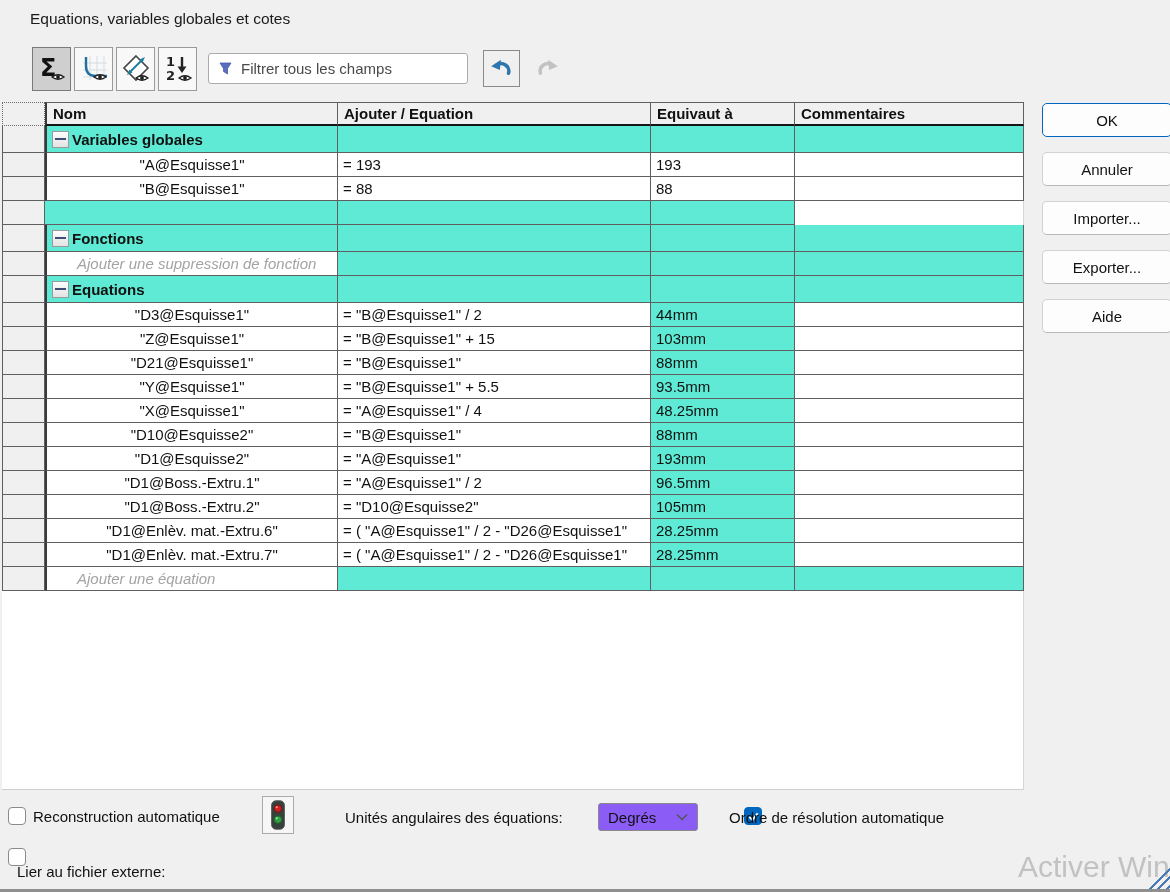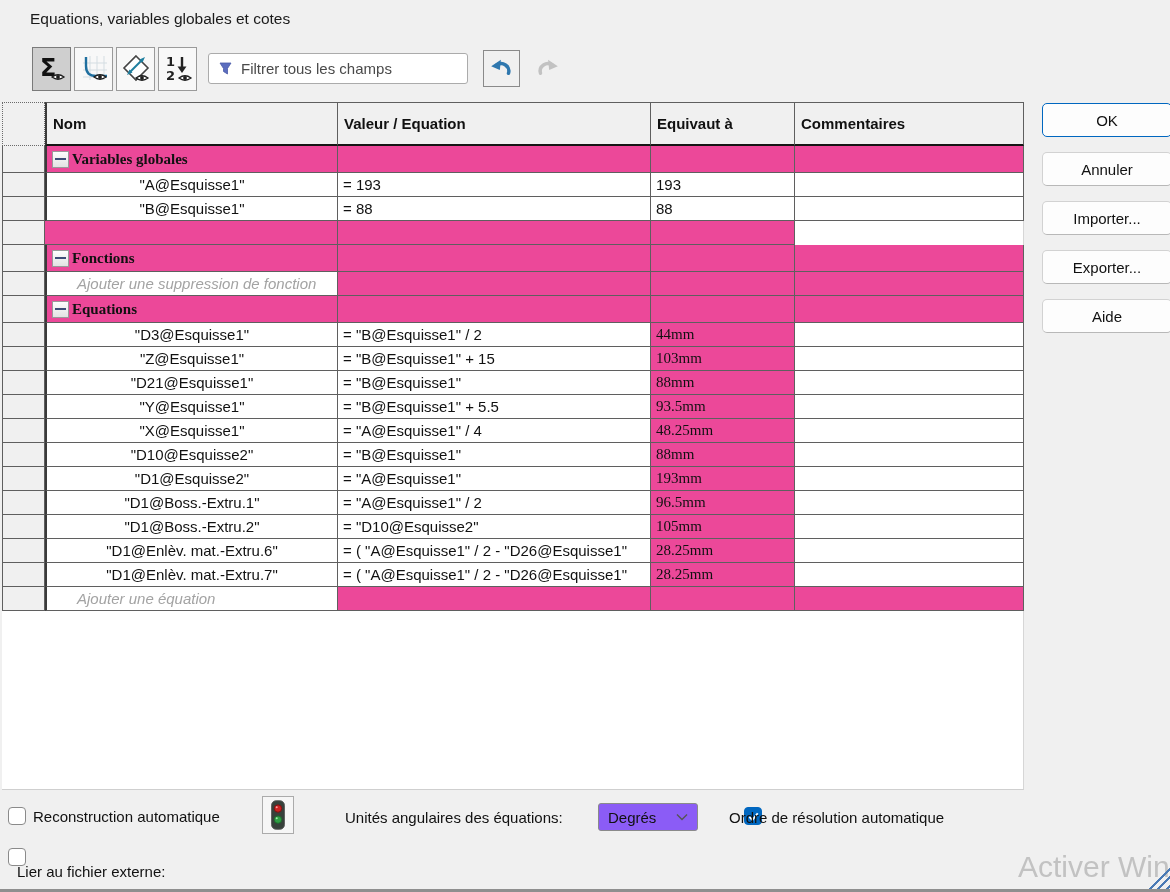--- a/index.html
+++ b/index.html
@@ -40,40 +40,40 @@
     position:absolute; left:528px; top:50px; width:37px; height:37px;
     border:none; background:transparent;
     display:flex; align-items:center; justify-content:center;
   }
   
   .grid-canvas {
     position:absolute; left:2px; top:102px; width:1022px; height:688px;
     background:#fff; border-bottom:1px solid #cfcfcf; border-right:1px solid #d6d6d6;
   }
   .trow { display:grid; grid-template-columns:43px 293px 313px 144px 229px; }
-  .trow.header  { height:44px; }
+  .trow.header  { height:24px; }
   .trow.group   { height:27px; }
   .trow.data, .trow.placeholder { height:24px; }
   .cell {
     border-right:1px solid #5f5f5f; border-bottom:1px solid #5f5f5f;
     display:flex; align-items:center; overflow:hidden; white-space:nowrap;
     font-size:15px; color:#111; background:#fff;
   }
   .cell.gutter { background:#f0f0f0; border-left:1px solid #5f5f5f; }
   .trow.header .cell {
     background:#f0f0f0; font-weight:bold;
     border-top:1px solid #5f5f5f; border-bottom:2px solid #151515;
     padding-left:6px;
   }
   .trow.header .cell.gutter {
     border:1px dotted #6a6a6a; background:#f0f0f0;
   }
   .cell.nom  { border-left:2px solid #3a3a3a; }
   .trow.header .cell.nom { border-left:2px solid #3a3a3a; }
-  .shaded { background:#ec4899;font-family:Liberation Serif, serif; }
+  .shaded { background:#5eead4; }
   .name-cell { justify-content:center; }
   .value-cell, .equals-cell, .comment-cell { padding-left:5px; }
   .placeholder-cell {
     font-style:italic; color:#a3a3a3; padding-left:30px; background:#fff;
   }
   .group-cell { padding-left:5px; gap:3px; font-weight:bold; }
   .collapse-box {
     width:17px; height:17px; flex:0 0 17px;
     border:1px solid #9a9a9a; background:linear-gradient(#fdfdfd,#e3e3e3);
     display:inline-flex; align-items:center; justify-content:center;
@@ -200,21 +200,21 @@
     <path d="M6 16 A7 7 0 0 1 17 8.5" fill="none" stroke="#c2c2c2" stroke-width="3.2" stroke-linecap="round"></path>
     <polygon points="22,9.5 13,3.5 14,13" fill="#c2c2c2"></polygon>
   </svg>
 </button>
 
 <div class="grid-canvas">
   <div>
       <div class="trow header">
         <div class="cell gutter"></div>
         <div class="cell nom">Nom</div>
-        <div class="cell val">Valeur / Equation</div>
+        <div class="cell val">Ajouter / Equation</div>
         <div class="cell eq">Equivaut à</div>
         <div class="cell com">Commentaires</div>
       </div>
       <div class="trow group">
         <div class="cell gutter"></div>
         <div class="cell nom shaded group-cell">
           <span class="collapse-box">
             <span class="minus"></span>
           </span>
           <span class="group-label">Variables globales</span>

